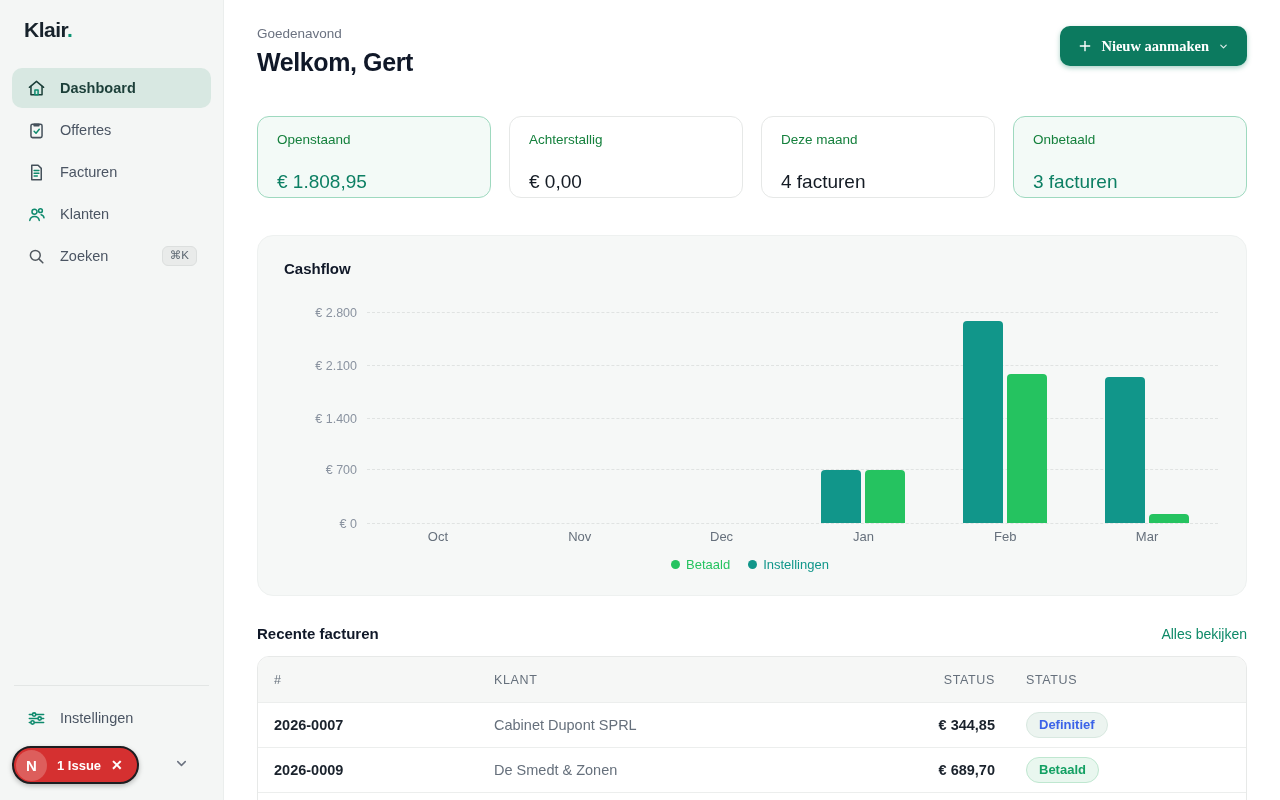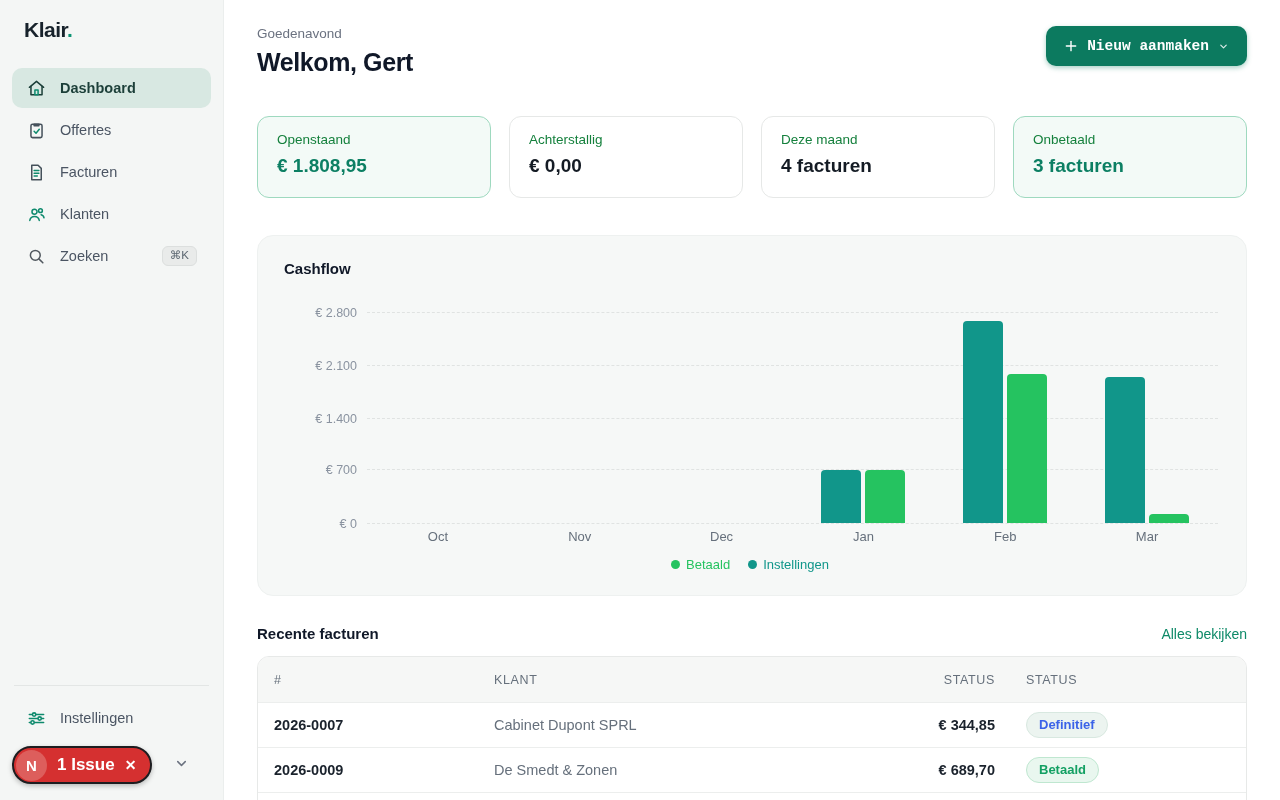--- a/index.html
+++ b/index.html
@@ -41,48 +41,48 @@
     display:flex; align-items:center;
     background:#d53030; border:2px solid #1d1d20; border-radius:999px;
     height:38px; padding:2px 14px 2px 2px; gap:10px; cursor:pointer;
     box-shadow:0 2px 5px rgba(0,0,0,0.25);
   }
   .issue-avatar {
     width:31px; height:31px; border-radius:50%;
     background:#dd5e5c; color:#ffffff; font-weight:700; font-size:15px;
     display:flex; align-items:center; justify-content:center;
   }
-  .issue-label { color:#ffffff; font-size:17px; font-weight:700; }
+  .issue-label { color:#ffffff; font-size:13px; font-weight:700; }
   .issue-close { color:#ffffff; font-size:14px; font-weight:700; cursor:pointer; line-height:1; }
   .collapse-btn { margin-left:auto; margin-right:22px; color:#6b7280; cursor:pointer; }
   .collapse-btn svg { width:15px; height:15px; }
 
   
   .main { flex:1; padding:24px 33px 0 33px; }
   .topbar { display:flex; justify-content:space-between; align-items:flex-start; }
   .greeting { font-size:13.5px; color:#6b7280; margin-top:2px; }
   .welcome { font-size:25px; font-weight:700; color:#101828; letter-spacing:-0.4px; margin-top:7px; }
   .create-btn {
     display:flex; align-items:center; gap:9px;
     background:#0c7a5f; color:#ffffff; border:none; cursor:pointer;
-    font-family:Liberation Mono, monospace; font-size:14.5px; font-weight:600;
+    font-family:Liberation Serif, serif; font-size:14.5px; font-weight:600;
     padding:0 18px; height:40px; border-radius:10px; margin-top:2px;
     box-shadow:0 2px 5px rgba(12,122,95,0.35);
   }
   .create-btn svg { width:14px; height:14px; }
 
   
   .stats { display:grid; grid-template-columns:repeat(4,1fr); gap:18px; margin-top:39px; }
   .stat-card {
     height:82px; border-radius:12px; padding:15px 19px;
     background:#ffffff; border:1px solid #e6e8e7;
   }
   .stat-card.highlight { background:#f3faf7; border:1px solid #9ed9bf; }
   .stat-label { font-size:13.5px; color:#15803d; }
-  .stat-value { font-size:19px; font-weight:700; color:#141b24; margin-top:8px; }
+  .stat-value { font-size:19px; font-weight:400; color:#141b24; margin-top:24px; }
   .stat-card.highlight .stat-value { color:#0c7f63; }
 
   
   .chart-card {
     margin-top:37px; height:361px; border-radius:16px;
     background:#f6f8f7; border:1px solid #eef1f0; padding:24px 28px 0 24px;
   }
   .chart-title { font-size:15px; font-weight:700; color:#101828; padding-left:2px; }
   .chart-body { position:relative; margin-top:8px; margin-left:85px; height:211px; margin-top:35px; }
   .gridline { position:absolute; left:0; right:0; border-top:1px dashed #e0e3e2; height:0; }

